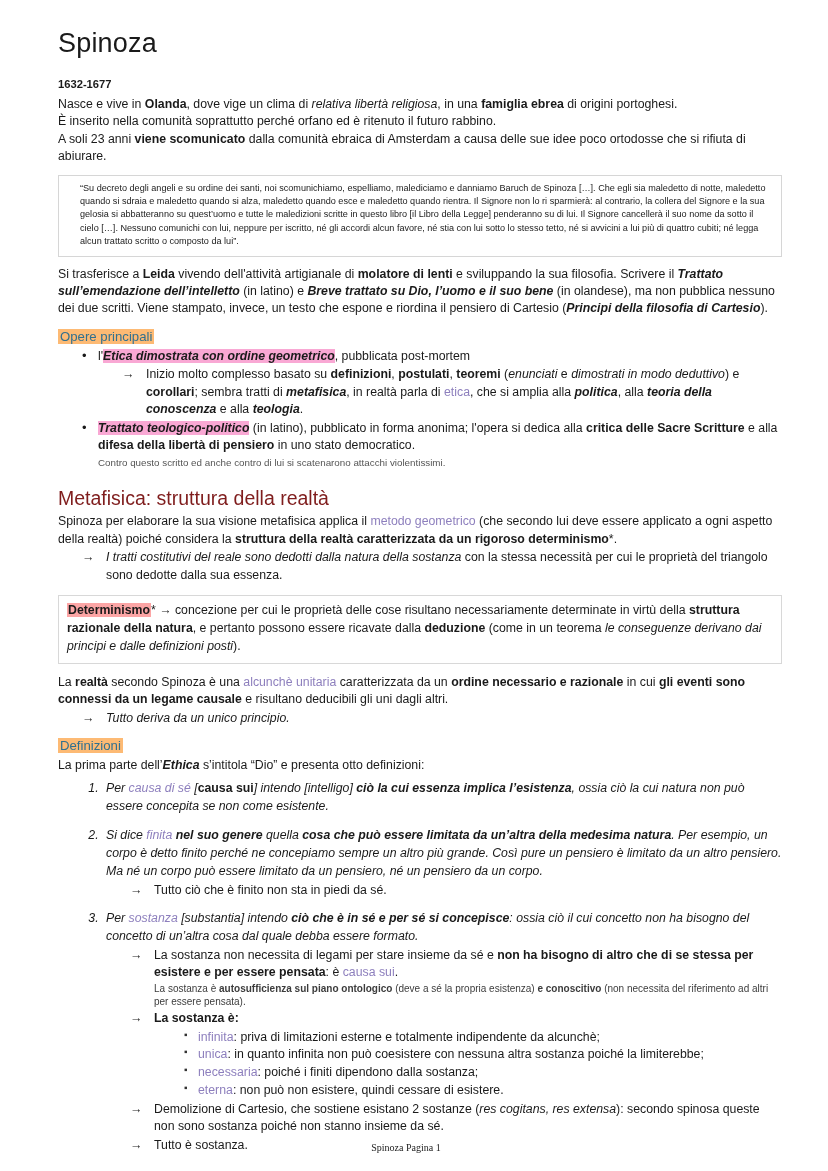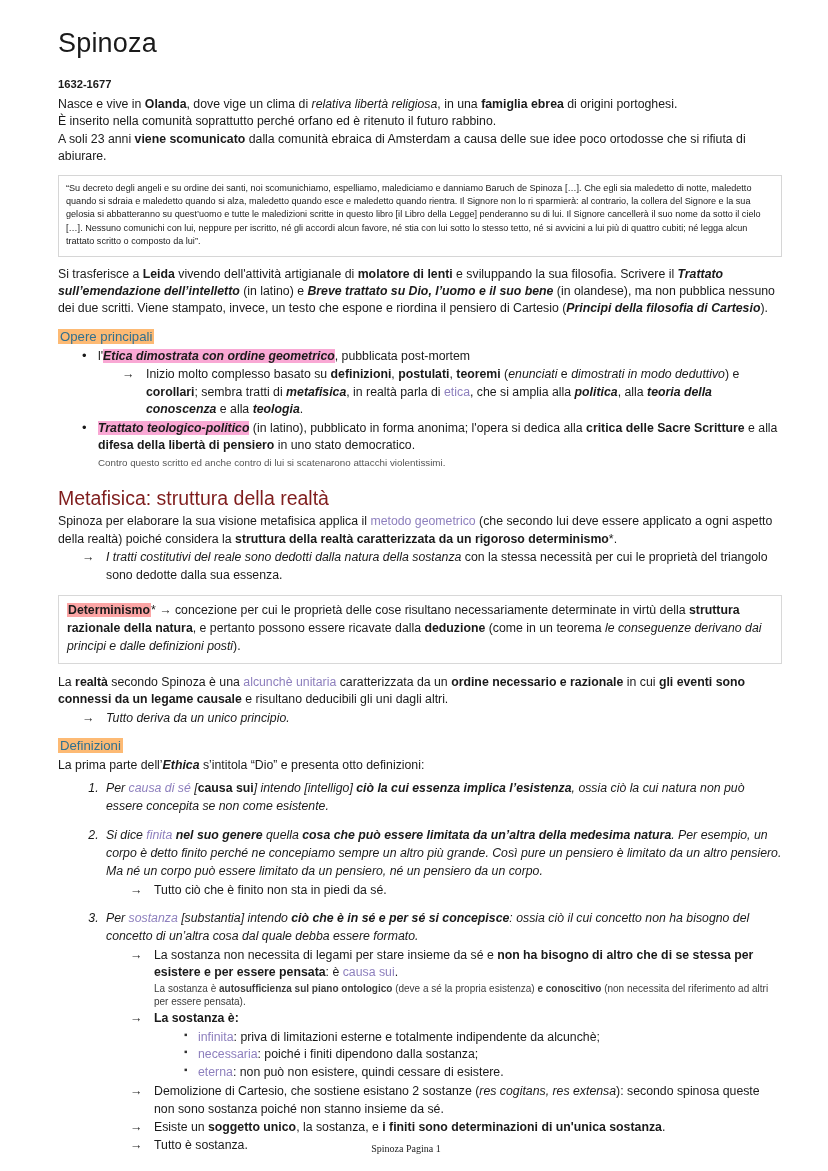--- a/index.html
+++ b/index.html
@@ -40,21 +40,21 @@
   .para { margin: 0; }
   b, strong { font-weight: bold; }
   i, em { font-style: italic; }
   .bi { font-weight: bold; font-style: italic; }
   .purple { color: #8d7fbd; }
   .hl-pink { background: #fca5a5; padding: 0 1px; }
   .hl-gray { background: #f9a8d4; }
 
   .quote-box {
     border: 1px solid #d6d6d6;
-    padding: 6px 9px 7px 7px;
+    padding: 6px 9px 7px 21px;
     margin: 9px 0 9px 0;
     font-size: 9.1px;
     line-height: 1.47;
     color: #1a1a1a;
   }
   .section-blue {
     color: #31708f;
     font-size: 13.2px;
     margin: 11px 0 2px 0;
     display: inline-block;
@@ -249,32 +249,30 @@
           <span>La sostanza non necessita di legami per stare insieme da sé e </span><b>non ha bisogno di altro che di se stessa per esistere e per essere pensata</b><span>: è </span><span class="purple">causa sui</span><span>.</span>
           <div class="small-gray">
             <span>La sostanza è </span><b>autosufficienza sul piano ontologico</b><span> (deve a sé la propria esistenza) </span><b>e conoscitivo</b><span> (non necessita del riferimento ad altri per essere pensata).</span>
           </div>
         </div>
 
         <div class="arrow-item ind1">
           <b>La sostanza è:</b>
           <ul class="sq">
             <li><span class="purple">infinita</span><span>: priva di limitazioni esterne e totalmente indipendente da alcunchè;</span></li>
+            <li><span class="purple">unica</span><span>: in quanto infinita non può coesistere con nessuna altra sostanza poiché la limiterebbe;</span></li>
             <li><span class="purple">necessaria</span><span>: poiché i finiti dipendono dalla sostanza;</span></li>
             <li><span class="purple">eterna</span><span>: non può non esistere, quindi cessare di esistere.</span></li>
           </ul>
         </div>
 
         <div class="arrow-item ind1">
           <span>Demolizione di Cartesio, che sostiene esistano 2 sostanze (</span><i>res cogitans, res extensa</i><span>): secondo spinosa queste non sono sostanza poiché non stanno insieme da sé.</span>
         </div>
         <div class="arrow-item ind1">
-          <span>Esiste un </span><b>soggetto unico</b><span>, la sostanza, e </span><b>i finiti sono determinazioni di un'unica sostanza</b><span>.</span>
-        </div>
-        <div class="arrow-item ind1">
           <span>Tutto è sostanza.</span>
         </div>
       </li>
     </ol>
   </div>
 
   <div class="footer">Spinoza Pagina 1</div>
 
 </div>
 

